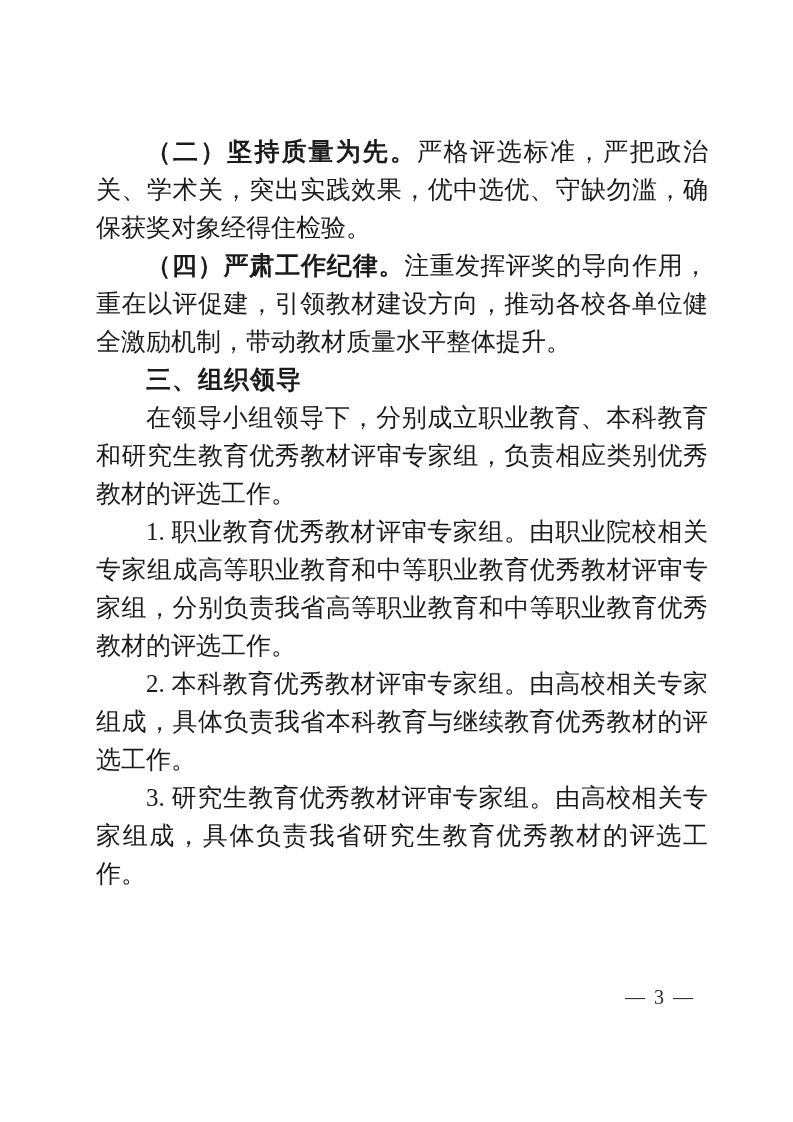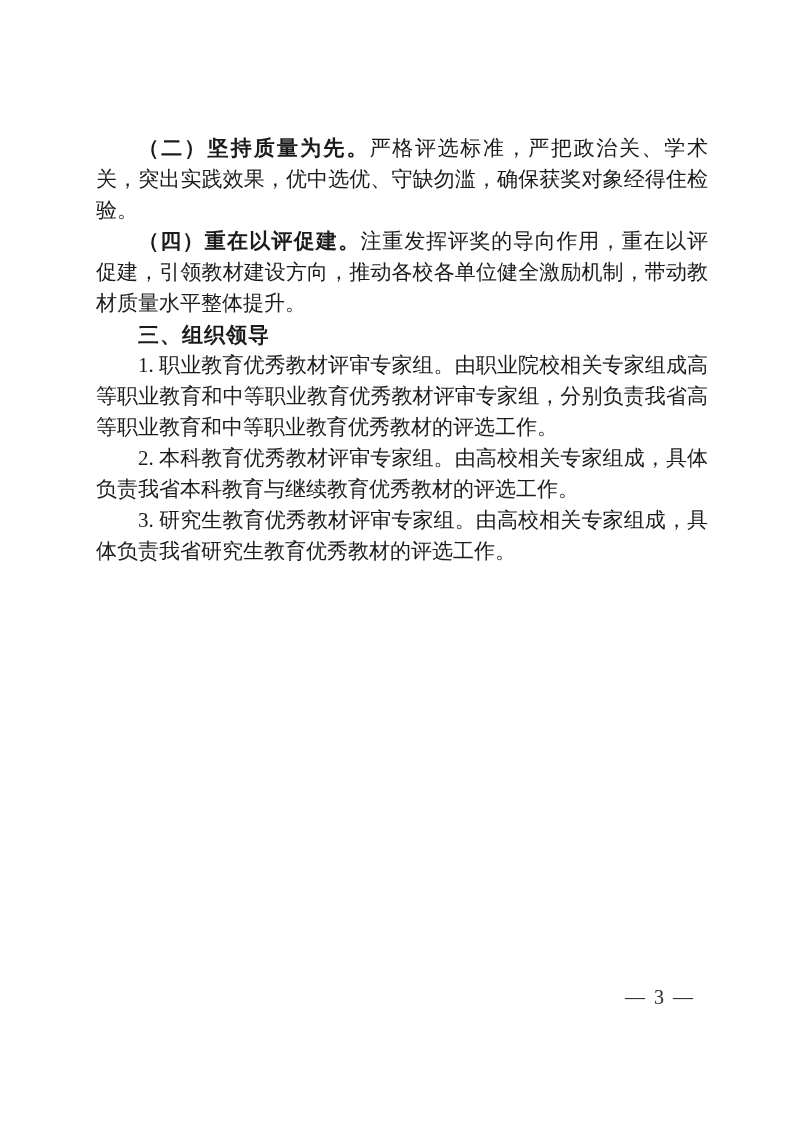--- a/index.html
+++ b/index.html
@@ -16,33 +16,33 @@
     color: #1b1b1b;
     overflow: hidden;
   }
   .content {
     position: absolute;
     left: 96px;
     top: 133px;
     width: 612px;
   }
   .para {
-    font-size: 21px;
-    line-height: 31px;
+    font-size: 25px;
+    line-height: 38px;
     text-align: justify;
     text-indent: 2em;
     color: #1b1b1b;
     word-break: break-all;
   }
   .para .lead {
     font-weight: 700;
     letter-spacing: 0.5px;
   }
   .heading {
-    font-family: Liberation Sans, sans-serif;
+    font-family: Liberation Serif, serif;
     font-weight: 700;
     letter-spacing: 1px;
   }
   .page-number {
     position: absolute;
     top: 986px;
     left: 615px;
     width: 90px;
     text-align: center;
     font-size: 20px;
@@ -53,25 +53,26 @@
 </style>
 </head>
 <body>
 
 <div class="page">
   <div class="content">
 
     <p class="para"><span class="lead">（二）坚持质量为先。</span><span>严格评选标准，严把政治关、学术关，突出实践效果，优中选优、守缺勿滥，确保获奖对象经得住检验。</span></p>
 
 
-    <p class="para"><span class="lead">（四）重在以评促建。</span><span>注重发挥评奖的导向作用，重在以评促建，引领教材建设方向，推动各校各单位健全激励机制，带动教材质量水平整体提升。</span></p>
+    <p class="para"><span class="lead">（四）严肃工作纪律。</span><span>注重发挥评奖的导向作用，重在以评促建，引领教材建设方向，推动各校各单位健全激励机制，带动教材质量水平整体提升。</span></p>
 
     <p class="para heading">三、组织领导</p>
 
 
+    <p class="para">在领导小组领导下，分别成立职业教育、本科教育和研究生教育优秀教材评审专家组，负责相应类别优秀教材的评选工作。</p>
 
     <p class="para">1. 职业教育优秀教材评审专家组。由职业院校相关专家组成高等职业教育和中等职业教育优秀教材评审专家组，分别负责我省高等职业教育和中等职业教育优秀教材的评选工作。</p>
 
     <p class="para">2. 本科教育优秀教材评审专家组。由高校相关专家组成，具体负责我省本科教育与继续教育优秀教材的评选工作。</p>
 
     <p class="para">3. 研究生教育优秀教材评审专家组。由高校相关专家组成，具体负责我省研究生教育优秀教材的评选工作。</p>
 
   </div>
 
   <div class="page-number">— 3 —</div>

